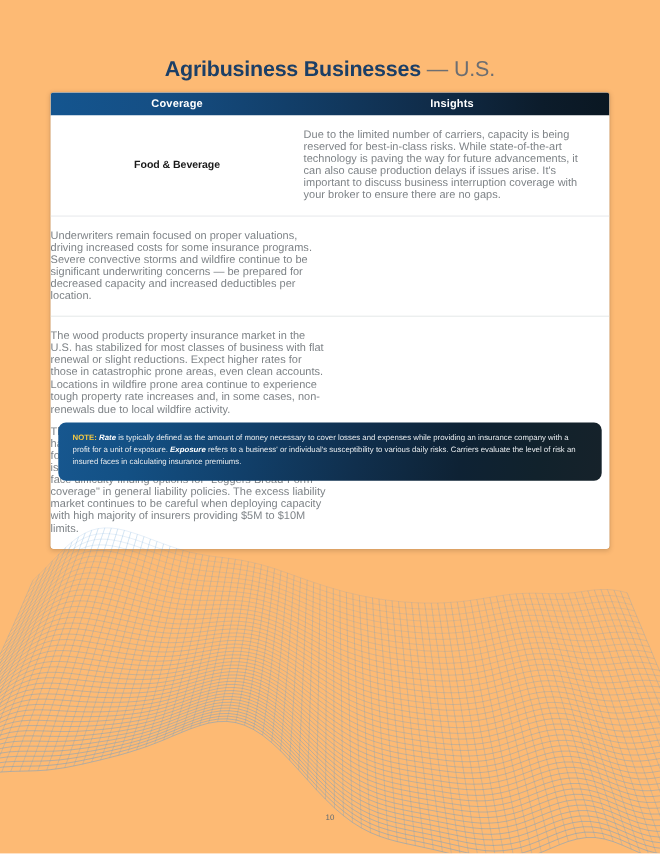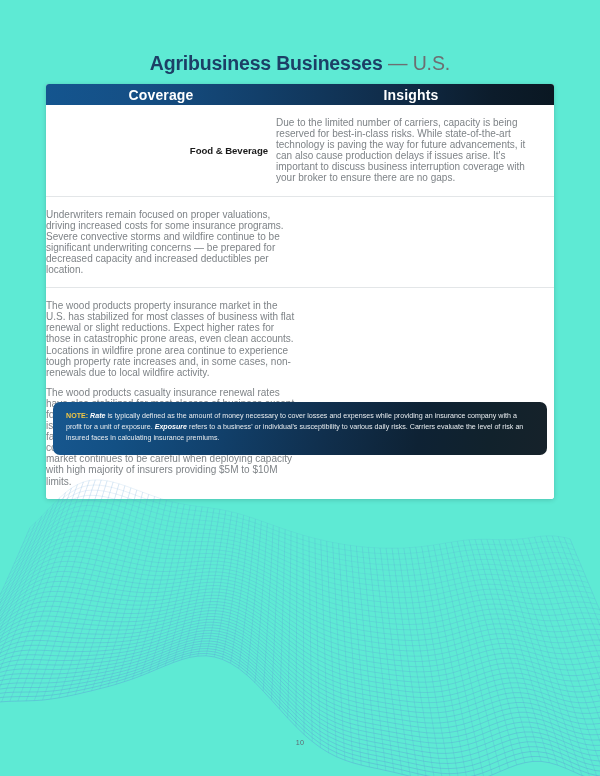--- a/index.html
+++ b/index.html
@@ -9,21 +9,21 @@
     height: 776px;
     background: #ffffff;
     font-family: "Liberation Sans", sans-serif;
     overflow: hidden;
   }
 
   #page {
     position: relative;
     width: 600px;
     height: 776px;
-    background: #5eead4;
+    background: #fdba74;
     overflow: hidden;
   }
 
   
   .page-title {
     position: absolute;
     top: 51px;
     left: 0;
     width: 600px;
     text-align: center;
@@ -53,21 +53,21 @@
     box-shadow: 0 1px 5px rgba(0,0,0,0.16), 0 0 1px rgba(0,0,0,0.10);
     overflow: hidden;
   }
 
   .table-head {
     display: flex;
     height: 21px;
     background: linear-gradient(90deg, #14558f 0%, #154f85 18%, #123f6a 42%, #102c49 68%, #0c1c2b 88%, #0a1722 100%);
   }
   .th {
-    font-size: 14px;
+    font-size: 10px;
     font-weight: bold;
     color: #ffffff;
     letter-spacing: 0.15px;
     display: flex;
     align-items: center;
     justify-content: center;
   }
   .th-coverage { width: 230px; }
   .th-insights { width: 278px; padding-right: 8px; }
 
@@ -75,21 +75,21 @@
     display: flex;
     align-items: center;
     border-bottom: 1px solid #e3e6e8;
     background: #ffffff;
   }
   .table-row:last-child { border-bottom: none; }
 
   .cell-coverage {
     width: 230px;
     flex: 0 0 230px;
-    text-align: right;
+    text-align: center;
     font-size: 9.6px;
     font-weight: bold;
     color: #1a1a1a;
     letter-spacing: -0.05px;
     padding: 0 8px;
   }
 
   .cell-insights {
     width: 278px;
     flex: 0 0 278px;
@@ -98,21 +98,21 @@
     line-height: 11.1px;
     color: #7e8387;
     letter-spacing: 0.005px;
   }
   .cell-insights p + p { margin-top: 9px; }
 
   
   .note-box {
     position: absolute;
     left: 53px;
-    top: 402px;
+    top: 384px;
     width: 494px;
     padding: 9px 13px 10px 13px;
     border-radius: 7px;
     background: linear-gradient(100deg, #17578f 0%, #135084 14%, #11406b 34%, #102f4d 55%, #0e2234 74%, #11222c 88%, #16222a 100%);
     font-size: 7.1px;
     line-height: 11.2px;
     color: #e8ecef;
     letter-spacing: 0.01px;
   }
   .note-label { color: #f2c744; font-weight: bold; }

